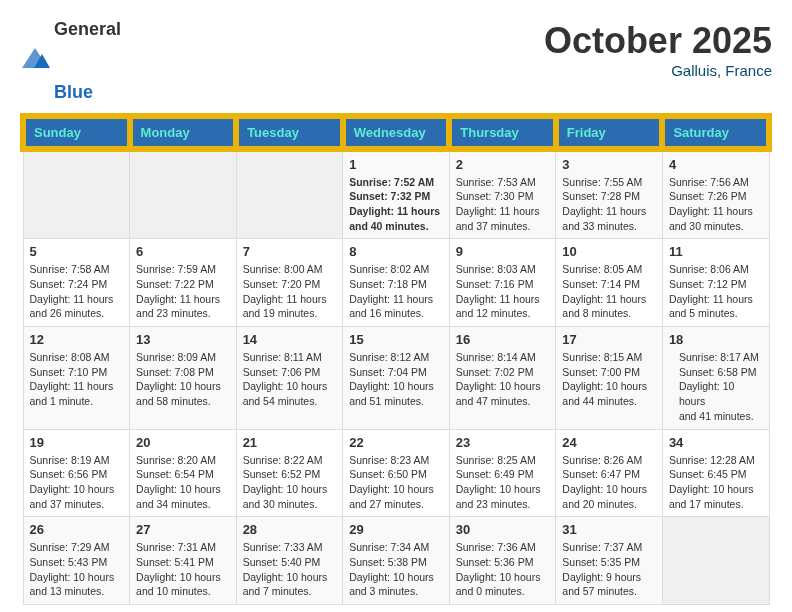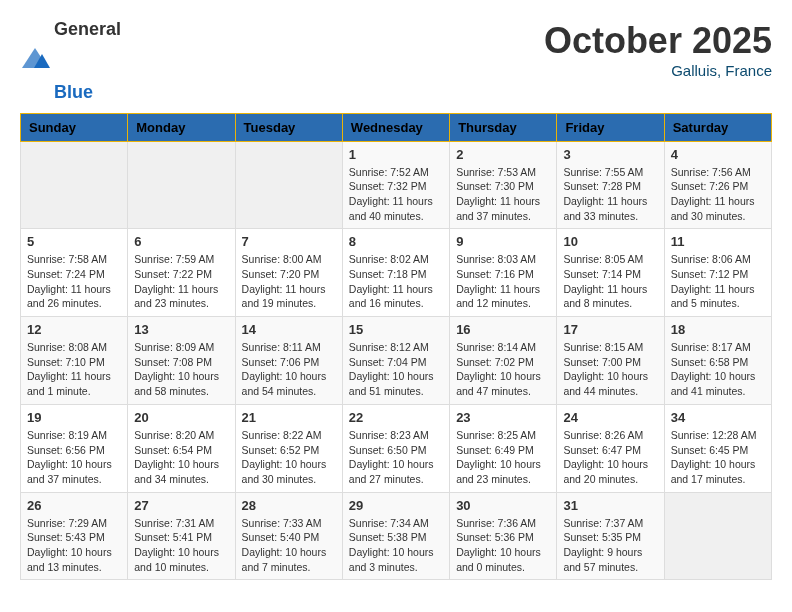--- a/index.html
+++ b/index.html
@@ -48,25 +48,25 @@
       font-size: 15px;
       color: #0c4a6e;
     }
     .calendar {
       width: 100%;
       border-collapse: collapse;
       border: 1px solid #ccc;
     }
     .calendar th {
       background: #2b6cb0;
-      color: #000000;
+      color: #5eead4;
       text-align: left;
       padding: 6px 8px;
       font-size: 13px;
-      border: 1px solid #eab308;
+      border: 6px solid #eab308;
     }
     .calendar td {
       vertical-align: top;
       padding: 5px 6px;
       font-size: 11px;
       color: #333;
       border: 1px solid #ddd;
       width: 14.28%;
       min-height: 80px;
       background: #fff;
@@ -123,21 +123,21 @@
         <th>Saturday</th>
       </tr>
   </thead>
   <tbody id="calendar-body">
   <tr>
         <td class="empty-cell"></td>
         <td class="empty-cell"></td>
         <td class="empty-cell"></td>
         <td>
           <div class="day-number">1</div>
-          <div class="day-info" style="white-space: pre-line;">Sunrise: 7:52 AM
+          <div class="day-info" style="white-space: pre-line; font-weight: bold;">Sunrise: 7:52 AM
 Sunset: 7:32 PM
 Daylight: 11 hours
 and 40 minutes.</div>
         </td>
         <td>
           <div class="day-number">2</div>
           <div class="day-info" style="white-space: pre-line;">Sunrise: 7:53 AM
 Sunset: 7:30 PM
 Daylight: 11 hours
 and 37 minutes.</div>
@@ -246,21 +246,21 @@
         </td>
         <td>
           <div class="day-number">17</div>
           <div class="day-info" style="white-space: pre-line;">Sunrise: 8:15 AM
 Sunset: 7:00 PM
 Daylight: 10 hours
 and 44 minutes.</div>
         </td>
         <td>
           <div class="day-number">18</div>
-          <div class="day-info" style="white-space: pre-line;">Sunrise: 8:17 AM
+          <div class="day-info" style="white-space: pre-line; margin-left: 10px;">Sunrise: 8:17 AM
 Sunset: 6:58 PM
 Daylight: 10 hours
 and 41 minutes.</div>
         </td>
       </tr>
       <tr>
         <td>
           <div class="day-number">19</div>
           <div class="day-info" style="white-space: pre-line;">Sunrise: 8:19 AM
 Sunset: 6:56 PM

